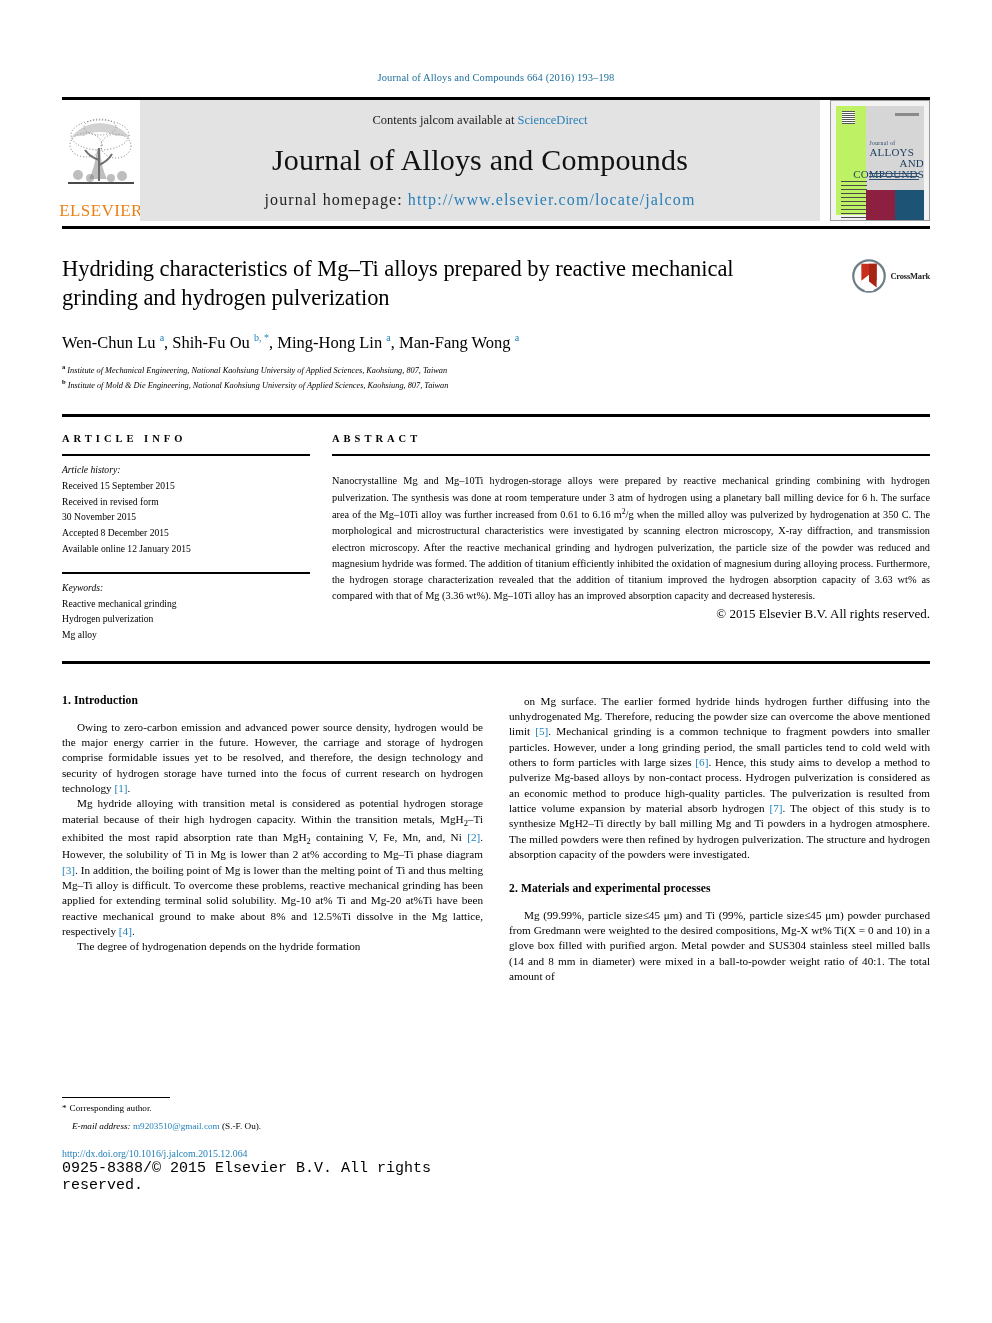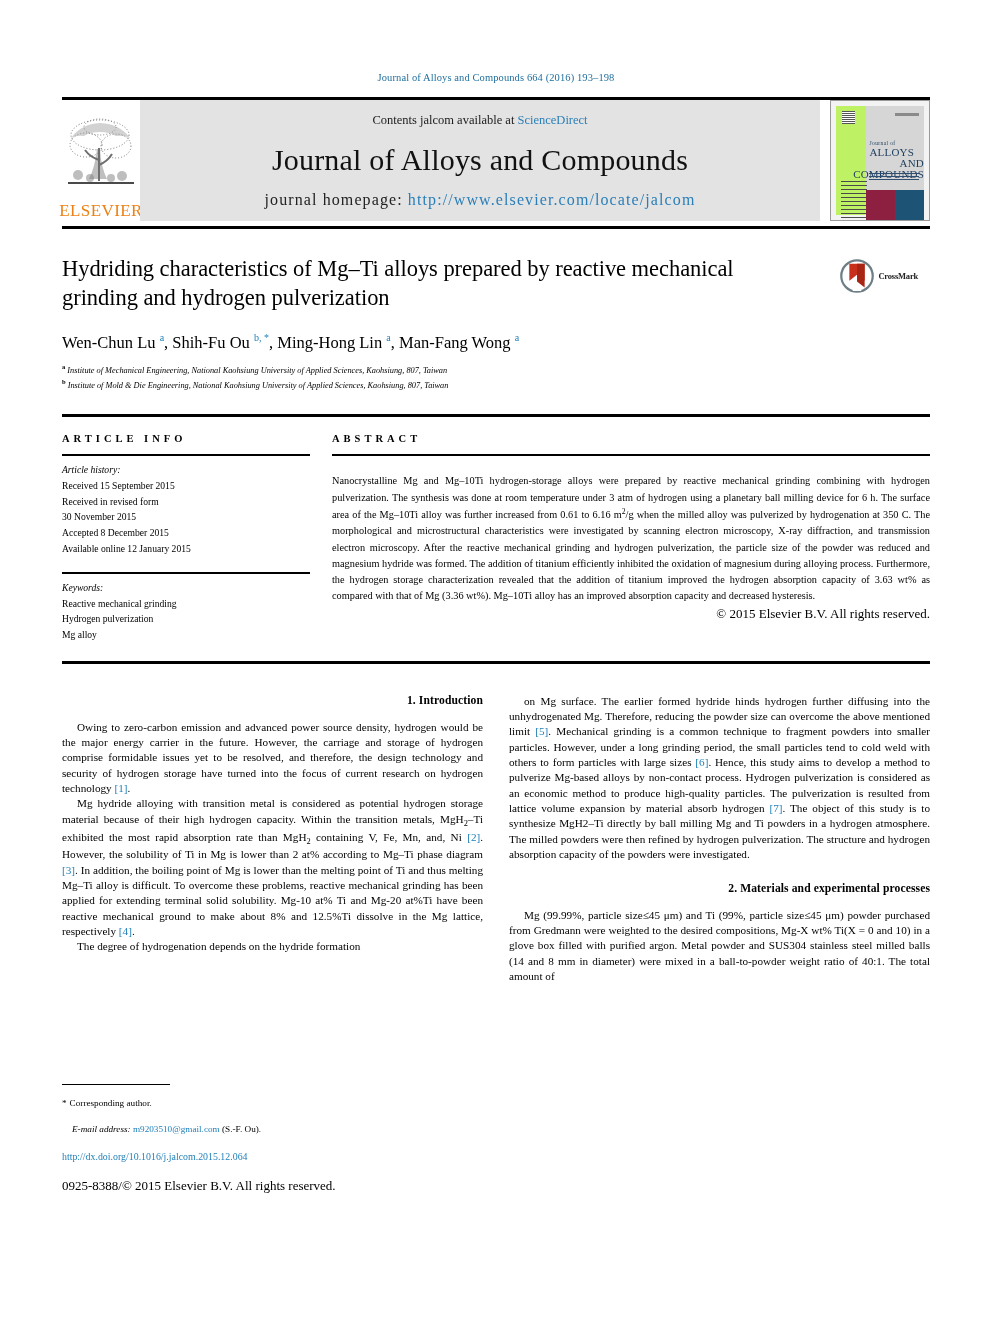--- a/index.html
+++ b/index.html
@@ -107,21 +107,21 @@
   .authors {
     margin-top: 19px;
     font-size: 16.5px;
     line-height: 1.3;
     font-family: "Liberation Serif", serif;
   }
   .authors sup { color: #1f7fb8; font-size: 10px; }
   .affils { margin-top: 9px; font-size: 8.3px; font-style: italic; line-height: 1.5; }
   .affils sup { font-style: normal; font-weight: bold; font-size: 6.5px; }
   .crossmark {
-    position: absolute; right: 12px; top: 4px;
+    position: absolute; right: 0; top: 4px;
     display: flex; align-items: center; gap: 4px;
   }
   .cm-badge { width: 34px; height: 34px; }
   .cm-text { font-size: 8.5px; font-weight: bold; letter-spacing: -.2px; color:#222; }
 
   
   .panel-rule-top { margin: 22px 62px 0 62px; border-top: 3px solid #000; }
   .panel {
     margin: 0 62px; display: flex; gap: 22px; padding-top: 16px;
   }
@@ -144,34 +144,34 @@
   }
   .copyright { text-align: right; font-size: 13px; margin-top: 2px; }
   .panel-rule-bot { margin: 18px 62px 0 62px; border-top: 3px solid #000; }
 
   
   .body2 {
     margin: 30px 62px 0 62px;
     display: flex; gap: 26px;
   }
   .bcol { width: 421px; flex: 0 0 421px; position: relative; }
-  .h2 { font-size: 11.6px; font-weight: bold; margin-bottom: 13px; letter-spacing:.1px;text-align:right;}
+  .h2 { font-size: 11.6px; font-weight: bold; margin-bottom: 13px; letter-spacing:.1px;}
   .h2.spaced { margin-top: 19px; }
   .p { font-size: 11.2px; line-height: 1.37; text-align: justify; text-indent: 15px; }
   .ref { color: #1f7fb8; }
   sub, sup { font-size: 75%; }
 
   
   .fnrule { width: 108px; border-top: 1px solid #000; margin-top: 8px; }
-  .fn { font-size: 9.2px; line-height: 1.5; margin-top: 12px; padding-left: 10px; }
+  .fn { font-size: 9.2px; line-height: 1.5; margin-top: 4px; padding-left: 10px; }
   .fn .star { margin-left: -10px; margin-right: 3px; }
   .fn .it { font-style: italic; }
   .fn a, .link { color: #1f7fb8; text-decoration: none; }
   .doi { font-size: 9.9px; color: #1f7fb8; margin-top: 14px; }
-  .issn { font-size: 13px; margin-top: 16px; }
+  .issn { font-size: 15px; margin-top: 1px; font-family: Liberation Mono, monospace; }
 
   .fnwrap { position: absolute; left: 0; bottom: 0; width: 100%; }
 </style>
 </head>
 <body>
 
 <div class="page">
 
   <div class="runhead">
     <span>Journal of Alloys and Compounds 664 (2016) 193–198</span>

